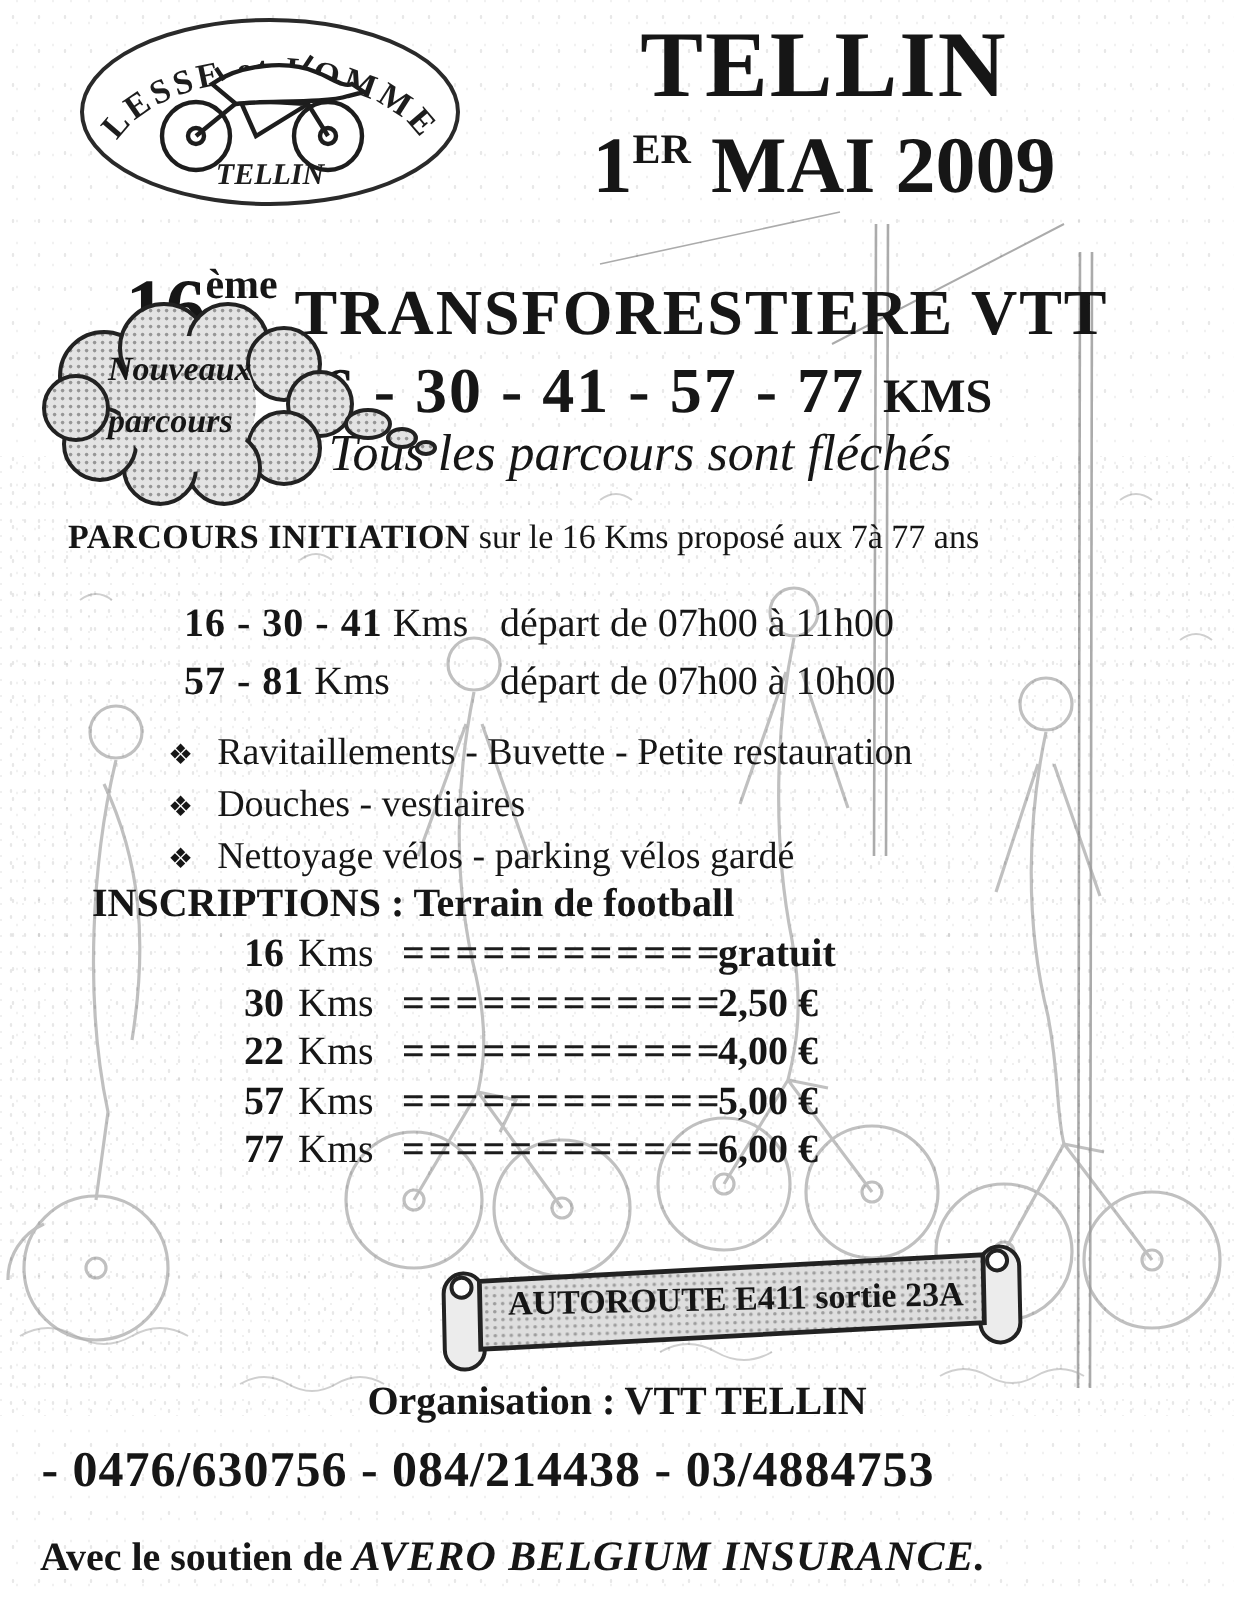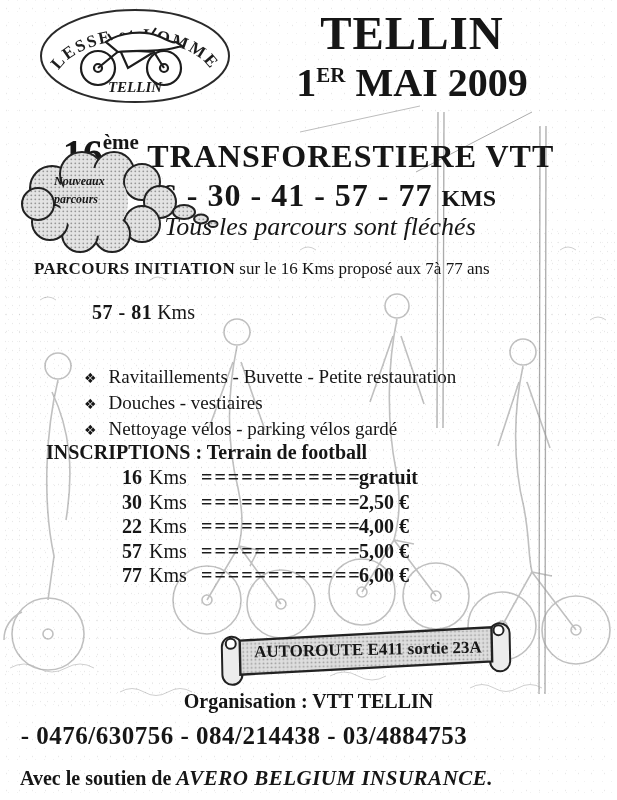--- a/index.html
+++ b/index.html
@@ -46,21 +46,21 @@
   .event-name{font-size:32px;font-weight:bold;letter-spacing:1px;}
   .distances{left:60px;top:177px;width:520px;text-align:center;white-space:nowrap;}
   .distances-nums{font-size:32px;font-weight:bold;letter-spacing:1px;}
   .distances-unit{font-size:24px;font-weight:bold;}
   .tagline{left:90px;top:212px;width:460px;text-align:center;
     font-style:italic;font-size:26px;font-weight:500;}
 
   
   .cloud{left:14px;top:146px;width:210px;height:112px;}
   .cloud-text{position:absolute;left:40px;top:26px;z-index:4;
-    font-style:italic;font-weight:bold;font-size:12px;line-height:1.5;}
+    font-style:italic;font-weight:bold;font-size:17px;line-height:1.5;}
 
   .initiation{left:34px;top:259px;width:560px;font-size:17px;white-space:nowrap;}
   .initiation b{font-size:17px;letter-spacing:.3px;}
 
   .departures{left:92px;top:301px;font-size:20px;}
   .dep-row{display:flex;height:29px;align-items:baseline;}
   .dep-kms{width:158px;white-space:nowrap;}
   .dep-kms b{letter-spacing:.5px;}
   .dep-text{white-space:nowrap;}
 
@@ -212,21 +212,26 @@
     <div class="cloud-text">
       <div>Nouveaux</div>
       <div>parcours</div>
     </div>
   </div>
 
   <div class="layer initiation"><b>PARCOURS INITIATION</b><span> sur le 16 Kms proposé aux 7à 77 ans</span></div>
 
   <div class="layer departures">
     <div class="dep-row">
+      <span class="dep-kms"><b>16 - 30 - 41</b><span> Kms</span></span>
+      <span class="dep-text">départ de 07h00 à 11h00</span>
+    </div>
+    <div class="dep-row">
       <span class="dep-kms"><b>57 - 81</b><span> Kms</span></span>
+      <span class="dep-text">départ de 07h00 à 10h00</span>
     </div>
   </div>
 
   <div class="layer services">
     <div class="svc-row"><span class="svc-bullet">❖</span><span>Ravitaillements - Buvette - Petite restauration</span></div>
     <div class="svc-row"><span class="svc-bullet">❖</span><span>Douches - vestiaires</span></div>
     <div class="svc-row"><span class="svc-bullet">❖</span><span>Nettoyage vélos - parking vélos gardé</span></div>
   </div>
 
   <div class="layer insc-header"><span>INSCRIPTIONS</span><span> :  </span><span>Terrain de football</span></div>

